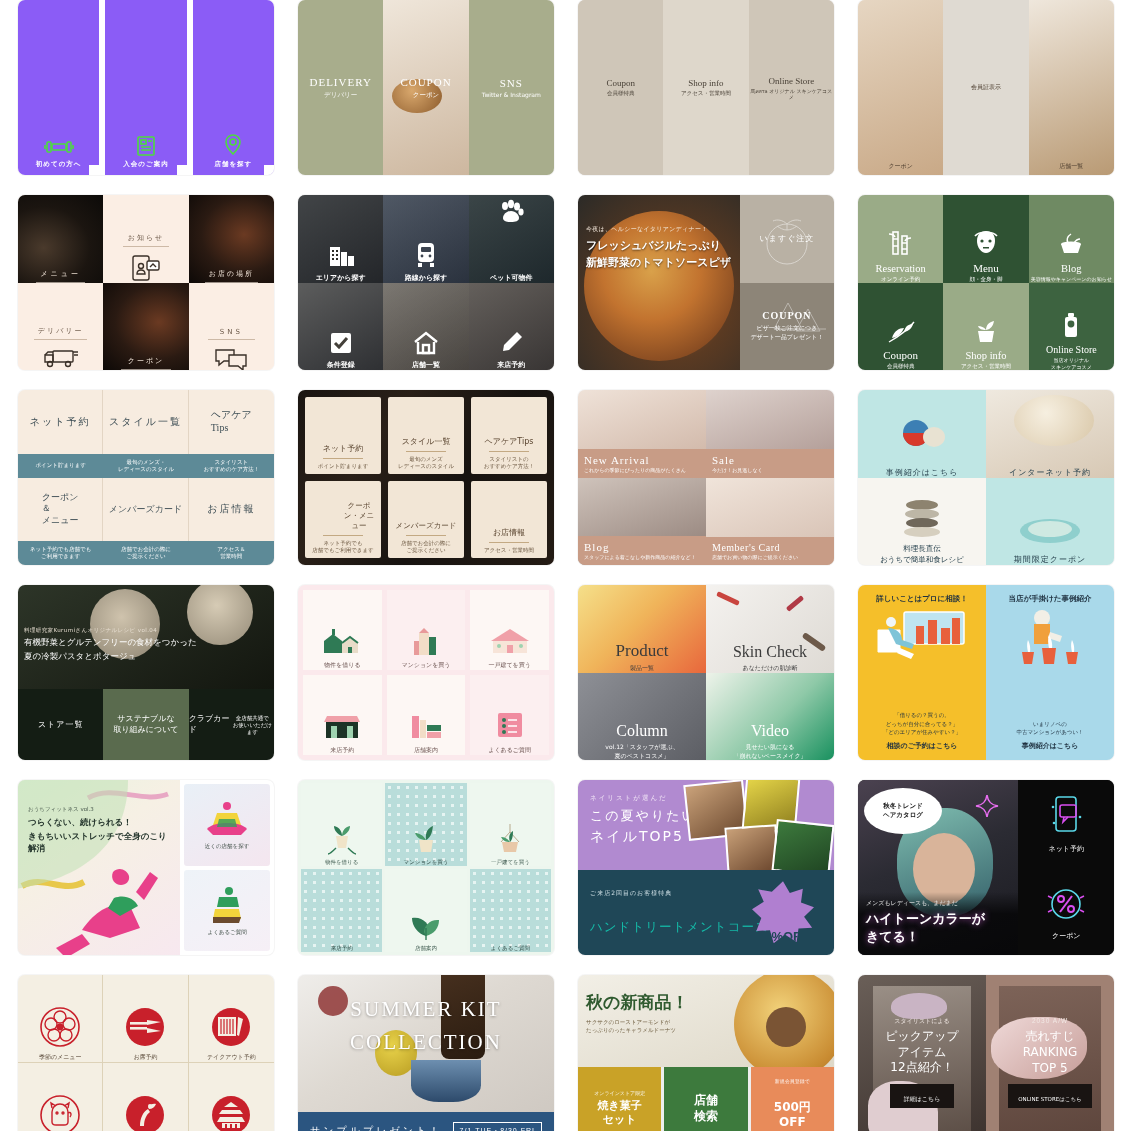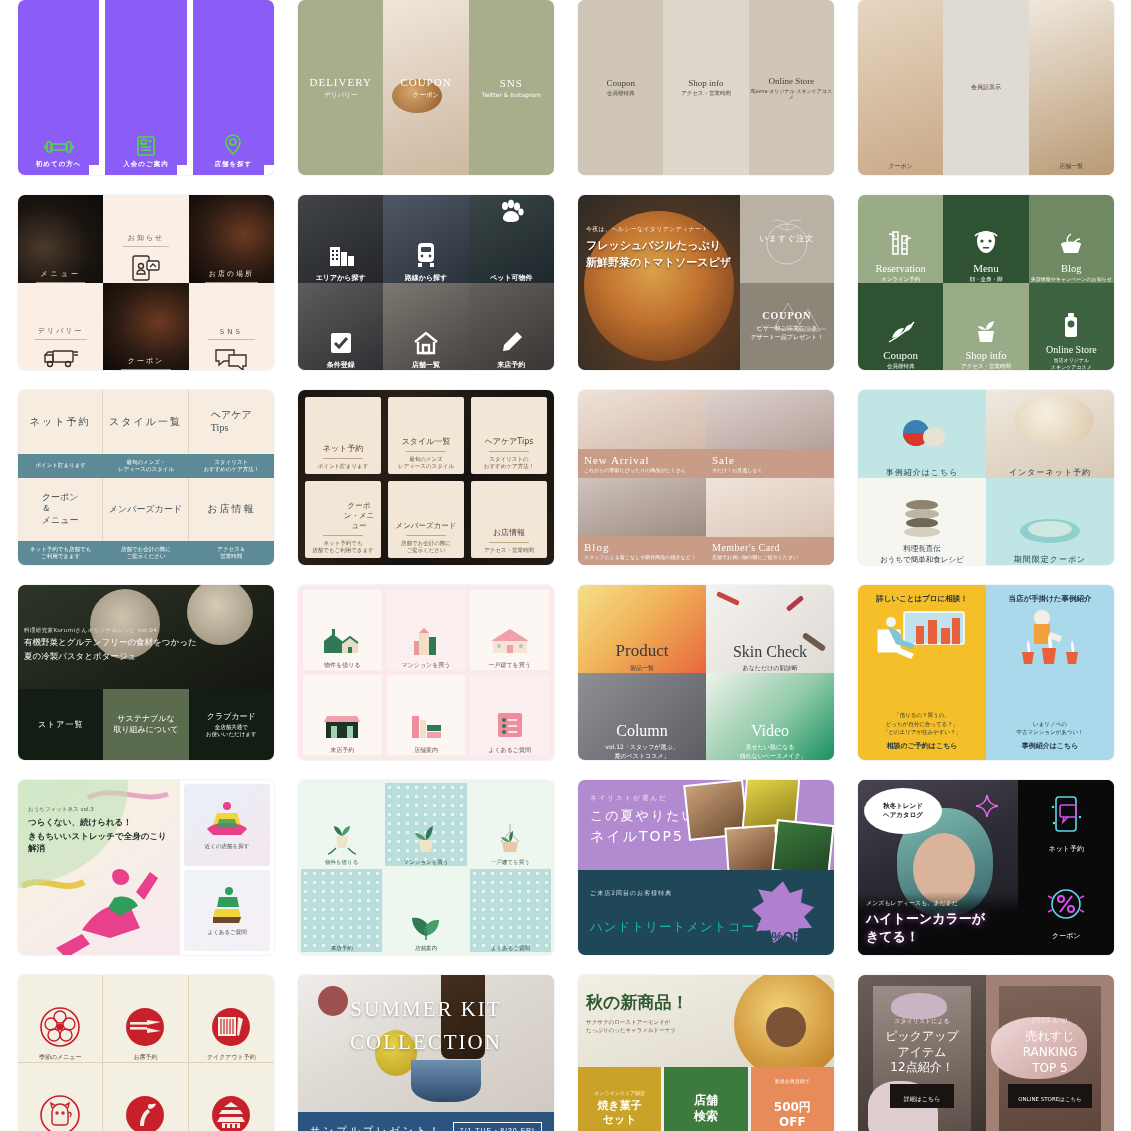--- a/index.html
+++ b/index.html
@@ -600,21 +600,21 @@
         </div>
       </div>
       <div style="display:grid;grid-template-columns:1fr 1fr 1fr;">
         <div style="background:#141d14;display:flex;align-items:center;justify-content:center;">
           <span class="jp" style="color:#fff;font-size:8px;letter-spacing:1px;">ストア一覧</span>
         </div>
         <div style="background:#5a6b4e;display:flex;align-items:center;justify-content:center;">
           <span class="jp" style="color:#fff;font-size:8px;white-space:pre-line;text-align:center;line-height:1.4;">サステナブルな
 取り組みについて</span>
         </div>
-        <div style="background:#141d14;display:flex;flex-direction:column;align-items:center;justify-content:center;">
+        <div style="background:#141d14;display:flex;align-items:center;justify-content:center;">
           <span class="jp" style="color:#fff;font-size:8px;">クラブカード</span>
           <span class="jp" style="color:#fff;font-size:5.5px;white-space:pre-line;text-align:center;margin-top:2px;">全店舗共通で
 お使いいただけます</span>
         </div>
       </div>
     </div>
   </div>
 
   <div class="card" style="background:#fbe9ec;">
     <div class="g32" style="padding:5px;gap:5px;box-sizing:border-box;">

